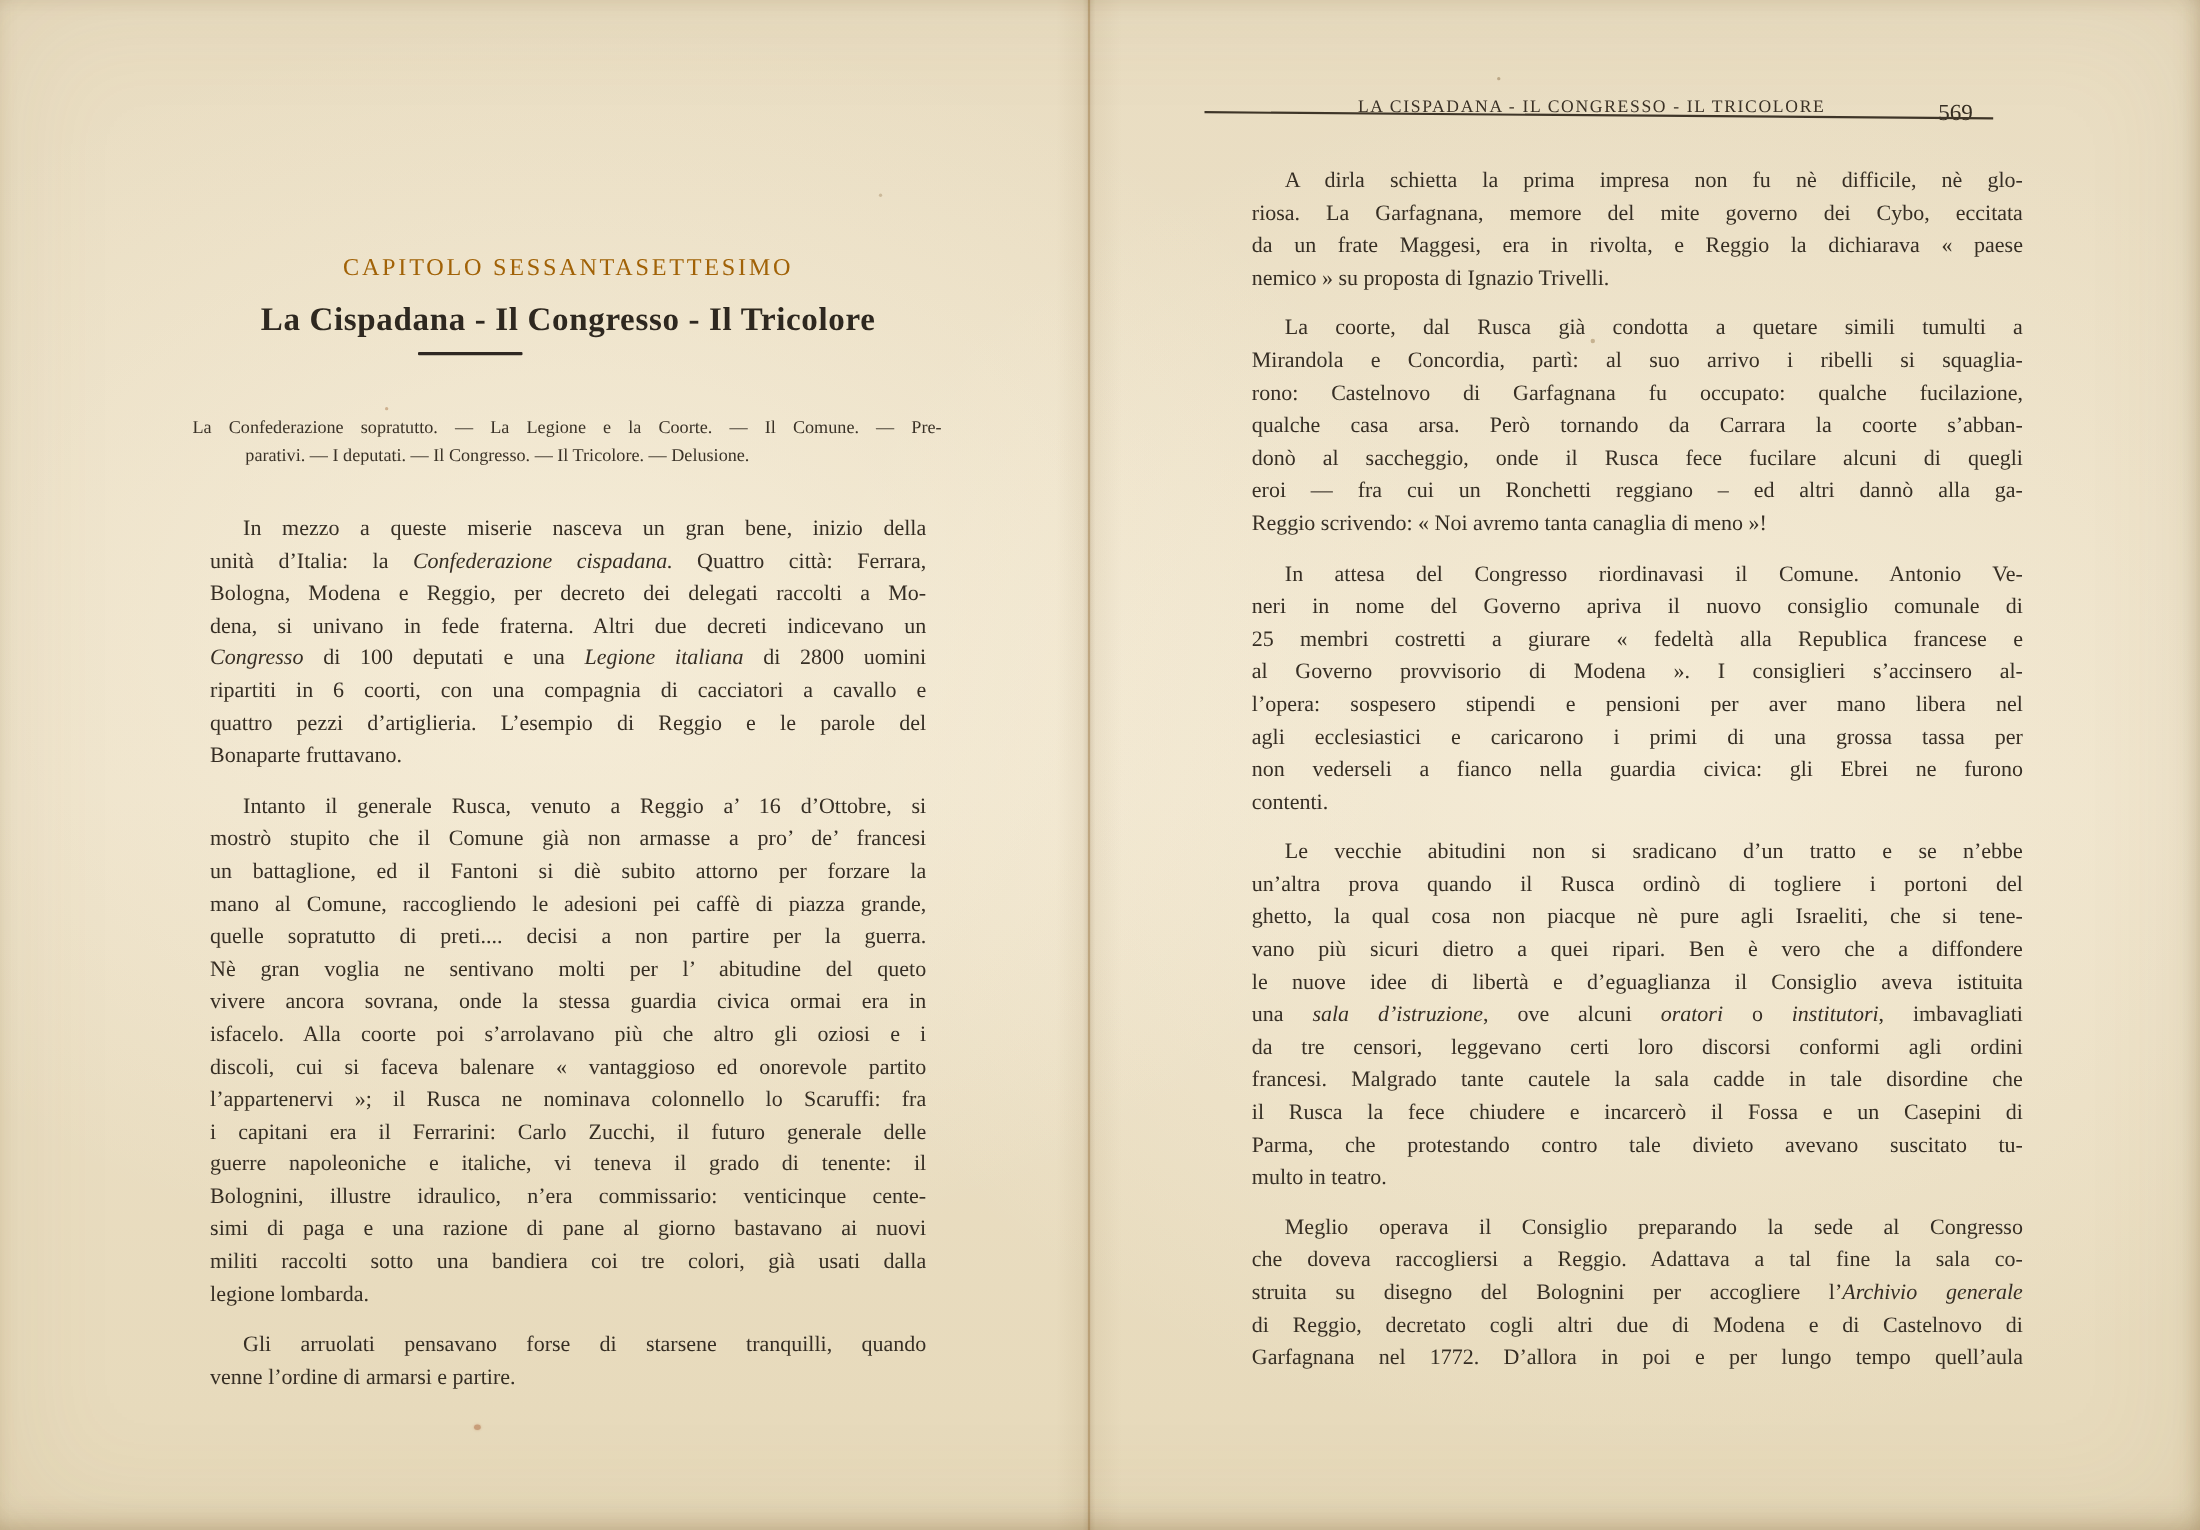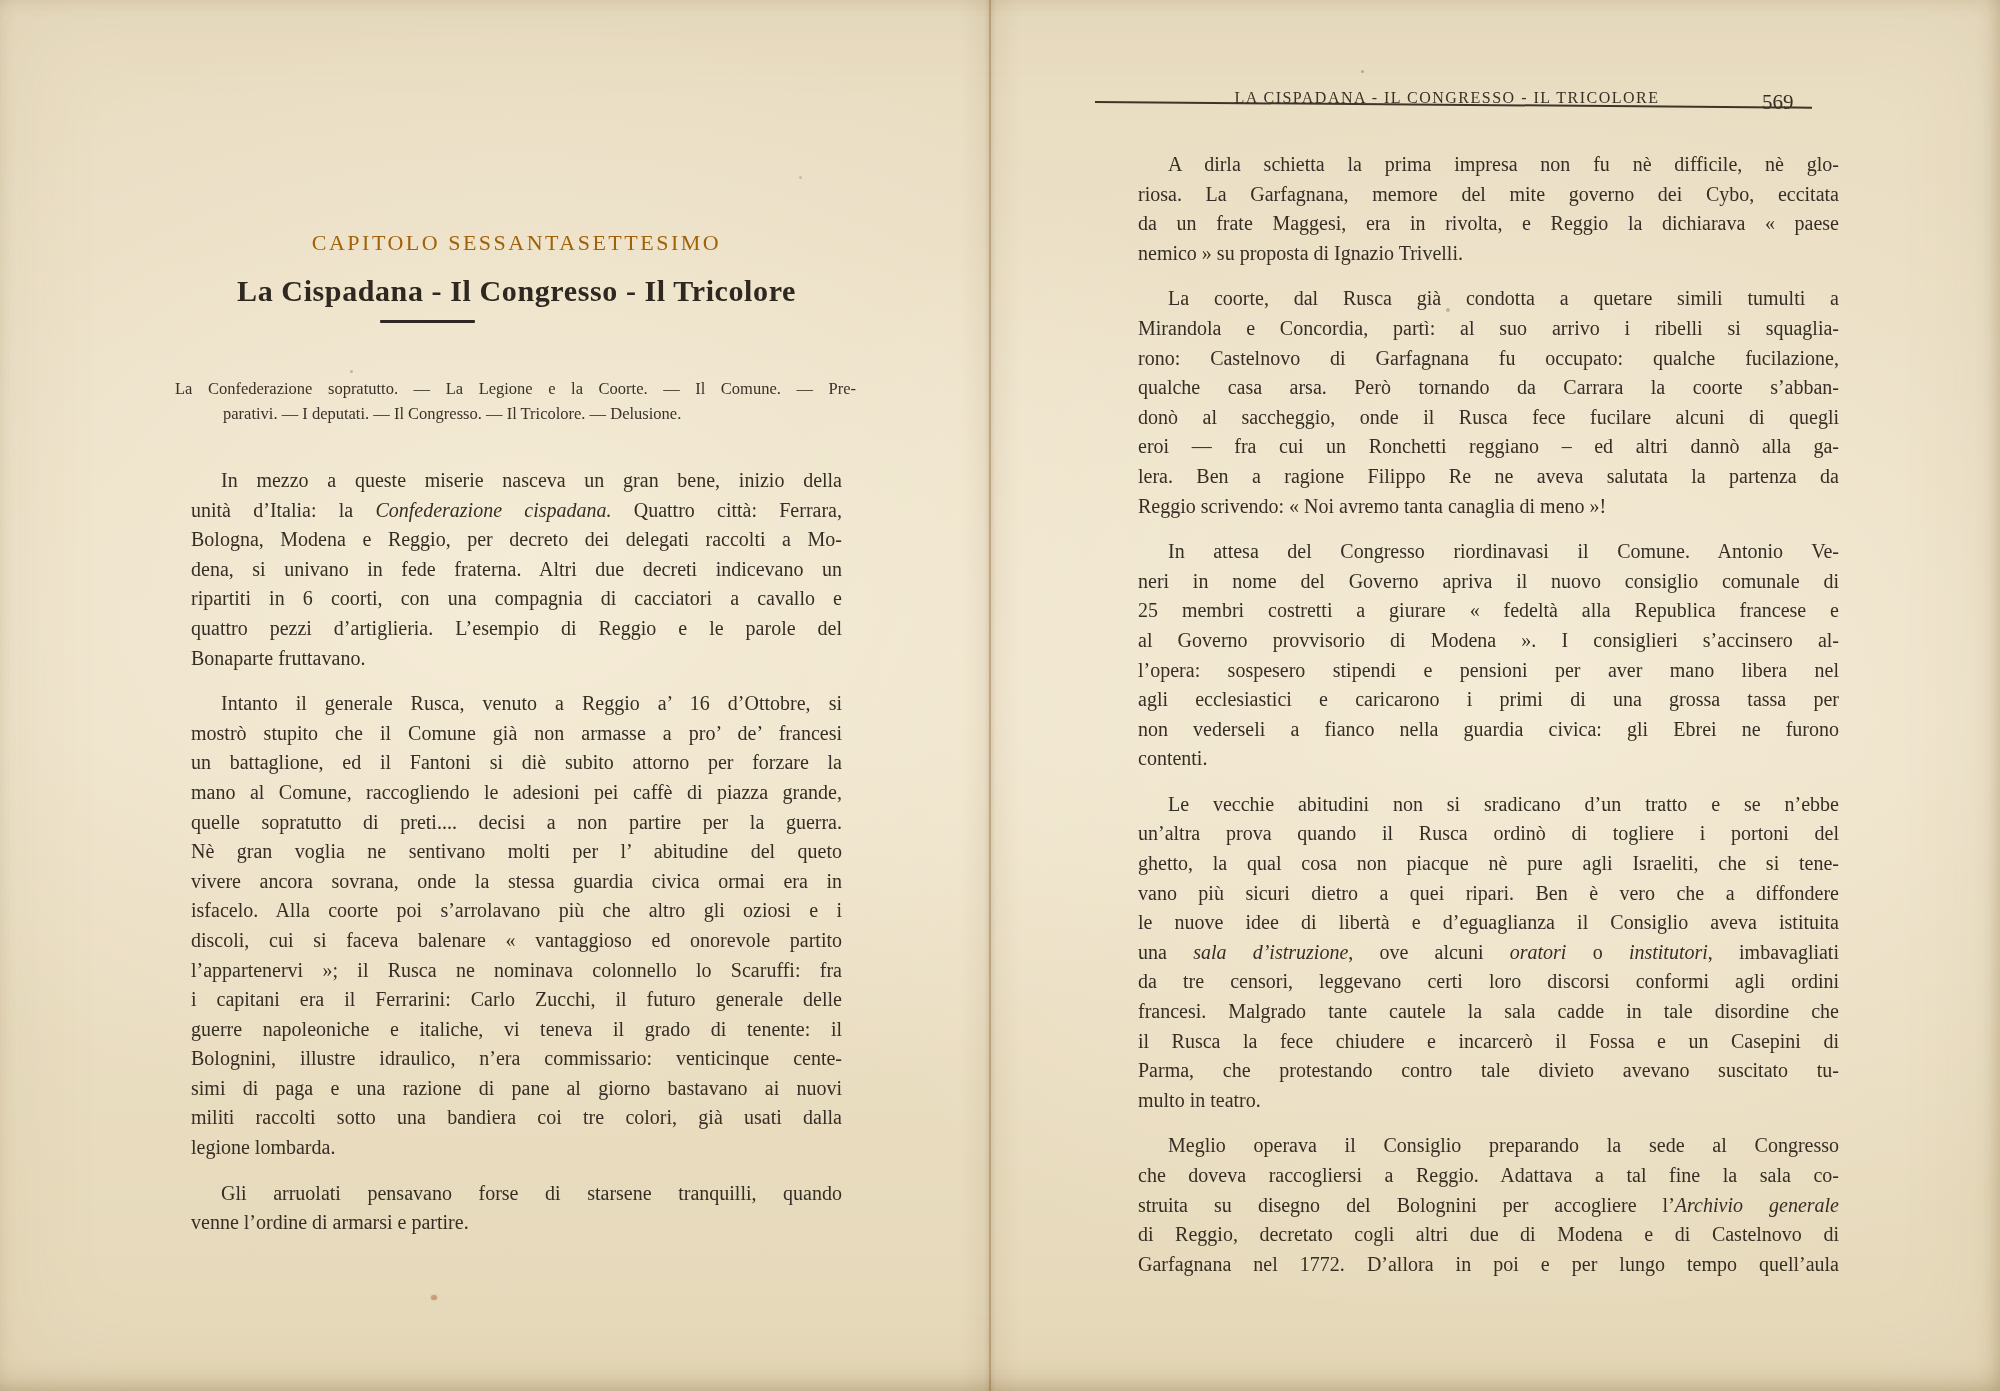--- a/index.html
+++ b/index.html
@@ -98,20 +98,21 @@
   <div class="summary" id="summary">
       <div class="ln"><span>La Confederazione sopratutto. — La Legione e la Coorte. — Il Comune. — Pre-</span></div>
       <div class="ln end"><span>parativi. — I deputati. — Il Congresso. — Il Tricolore. — Delusione.</span></div>
     </div>
   <div class="bodytext lefttext" id="left-body">
       <div class="para">
         <div class="ln first"><span>In mezzo a queste miserie nasceva un gran bene, inizio della</span></div>
         <div class="ln"><span>unità d’Italia: la </span><i>Confederazione cispadana.</i><span> Quattro città: Ferrara,</span></div>
         <div class="ln"><span>Bologna, Modena e Reggio, per decreto dei delegati raccolti a Mo-</span></div>
         <div class="ln"><span>dena, si univano in fede fraterna. Altri due decreti indicevano un</span></div>
+        <div class="ln"><i>Congresso</i><span> di 100 deputati e una </span><i>Legione italiana</i><span> di 2800 uomini</span></div>
         <div class="ln"><span>ripartiti in 6 coorti, con una compagnia di cacciatori a cavallo e</span></div>
         <div class="ln"><span>quattro pezzi d’artiglieria. L’esempio di Reggio e le parole del</span></div>
         <div class="ln end"><span>Bonaparte fruttavano.</span></div>
       </div>
       <div class="para">
         <div class="ln first"><span>Intanto il generale Rusca, venuto a Reggio a’ 16 d’Ottobre, si</span></div>
         <div class="ln"><span>mostrò stupito che il Comune già non armasse a pro’ de’ francesi</span></div>
         <div class="ln"><span>un battaglione, ed il Fantoni si diè subito attorno per forzare la</span></div>
         <div class="ln"><span>mano al Comune, raccogliendo le adesioni pei caffè di piazza grande,</span></div>
         <div class="ln"><span>quelle sopratutto di preti.... decisi a non partire per la guerra.</span></div>
@@ -145,21 +146,20 @@
         <div class="ln"><span>da un frate Maggesi, era in rivolta, e Reggio la dichiarava « paese</span></div>
         <div class="ln end"><span>nemico » su proposta di Ignazio Trivelli.</span></div>
       </div>
       <div class="para">
         <div class="ln first"><span>La coorte, dal Rusca già condotta a quetare simili tumulti a</span></div>
         <div class="ln"><span>Mirandola e Concordia, partì: al suo arrivo i ribelli si squaglia-</span></div>
         <div class="ln"><span>rono: Castelnovo di Garfagnana fu occupato: qualche fucilazione,</span></div>
         <div class="ln"><span>qualche casa arsa. Però tornando da Carrara la coorte s’abban-</span></div>
         <div class="ln"><span>donò al saccheggio, onde il Rusca fece fucilare alcuni di quegli</span></div>
         <div class="ln"><span>eroi — fra cui un Ronchetti reggiano – ed altri dannò alla ga-</span></div>
-        <div class="ln"><span>lera. Ben a ragione Filippo Re ne aveva salutata la partenza da</span></div>
         <div class="ln end"><span>Reggio scrivendo: « Noi avremo tanta canaglia di meno »!</span></div>
       </div>
       <div class="para">
         <div class="ln first"><span>In attesa del Congresso riordinavasi il Comune. Antonio Ve-</span></div>
         <div class="ln"><span>neri in nome del Governo apriva il nuovo consiglio comunale di</span></div>
         <div class="ln"><span>25 membri costretti a giurare « fedeltà alla Republica francese e</span></div>
         <div class="ln"><span>al Governo provvisorio di Modena ». I consiglieri s’accinsero al-</span></div>
         <div class="ln"><span>l’opera: sospesero stipendi e pensioni per aver mano libera nel</span></div>
         <div class="ln"><span>agli ecclesiastici e caricarono i primi di una grossa tassa per</span></div>
         <div class="ln"><span>non vederseli a fianco nella guardia civica: gli Ebrei ne furono</span></div>

